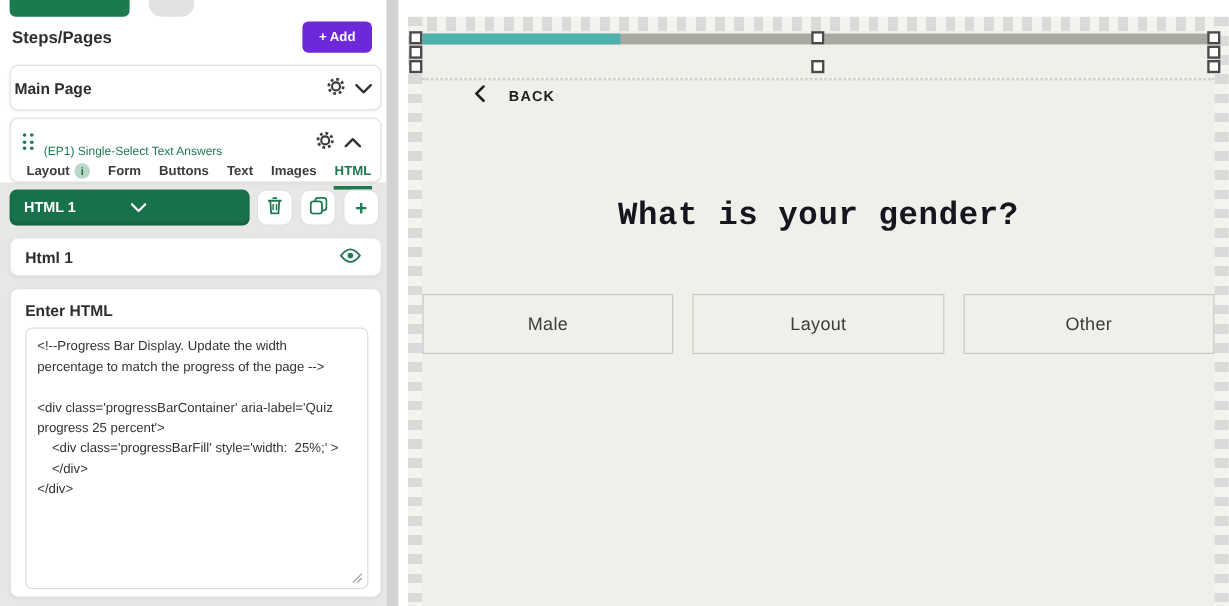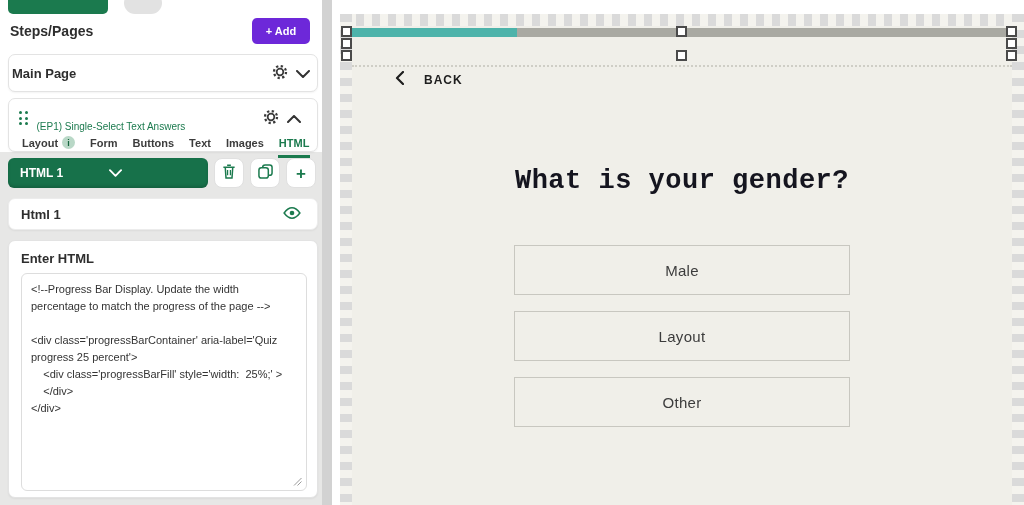--- a/index.html
+++ b/index.html
@@ -77,21 +77,21 @@
 
   .handle { position:absolute; width:11px; height:11px; background:#fff; border:2px solid #4a4a4a; }
 
   .back-btn { position:absolute; left:43px; top:45px; display:flex; align-items:center; gap:20px;
     background:none; border:none; cursor:pointer; font-size:12px; font-weight:bold; letter-spacing:1px; color:#1e1e1e; }
 
   .question { position:absolute; left:0; right:0; top:140px; text-align:center;
     font-size:27px; font-weight:800; letter-spacing:.5px; color:#15151f;
     font-family:Liberation Mono, monospace; }
 
-  .answers { position:absolute; left:0; right:0; top:219px; display:flex; flex-direction:column;
+  .answers { position:absolute; left:0; right:0; top:219px; display:flex; flex-direction:row;
     align-items:center; gap:16px; }
   .answer-btn { width:336px; height:50px; background:transparent; border:1px solid #c8c7c0;
     font-size:15px; color:#3c3c3c; letter-spacing:.3px; cursor:pointer;
     font-family:"Liberation Sans", sans-serif; }
 </style>
 </head>
 <body>
 
 <div id="stage">
 

